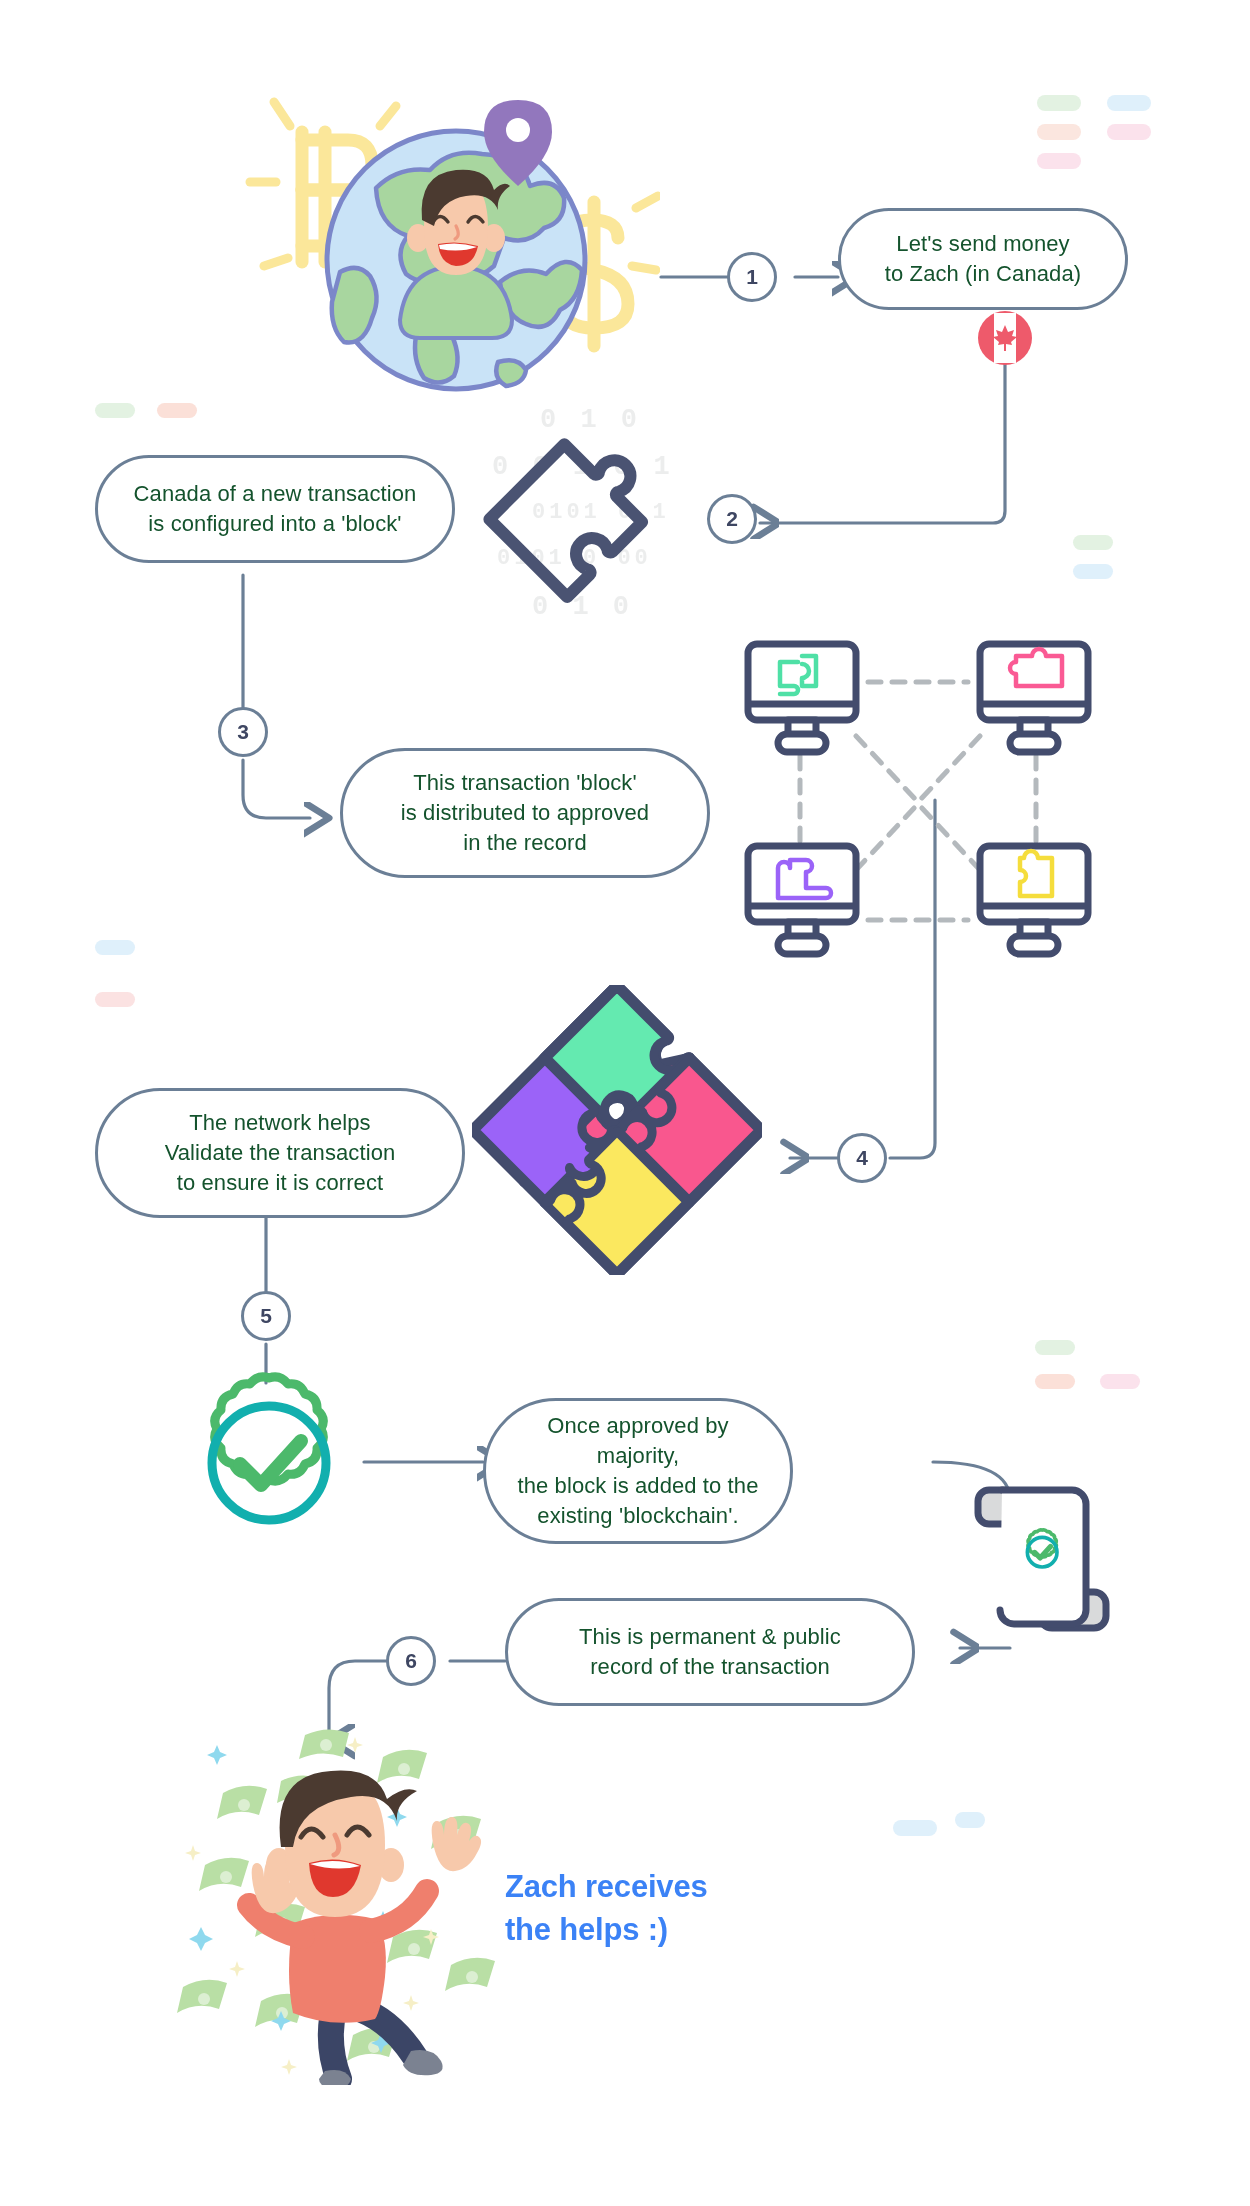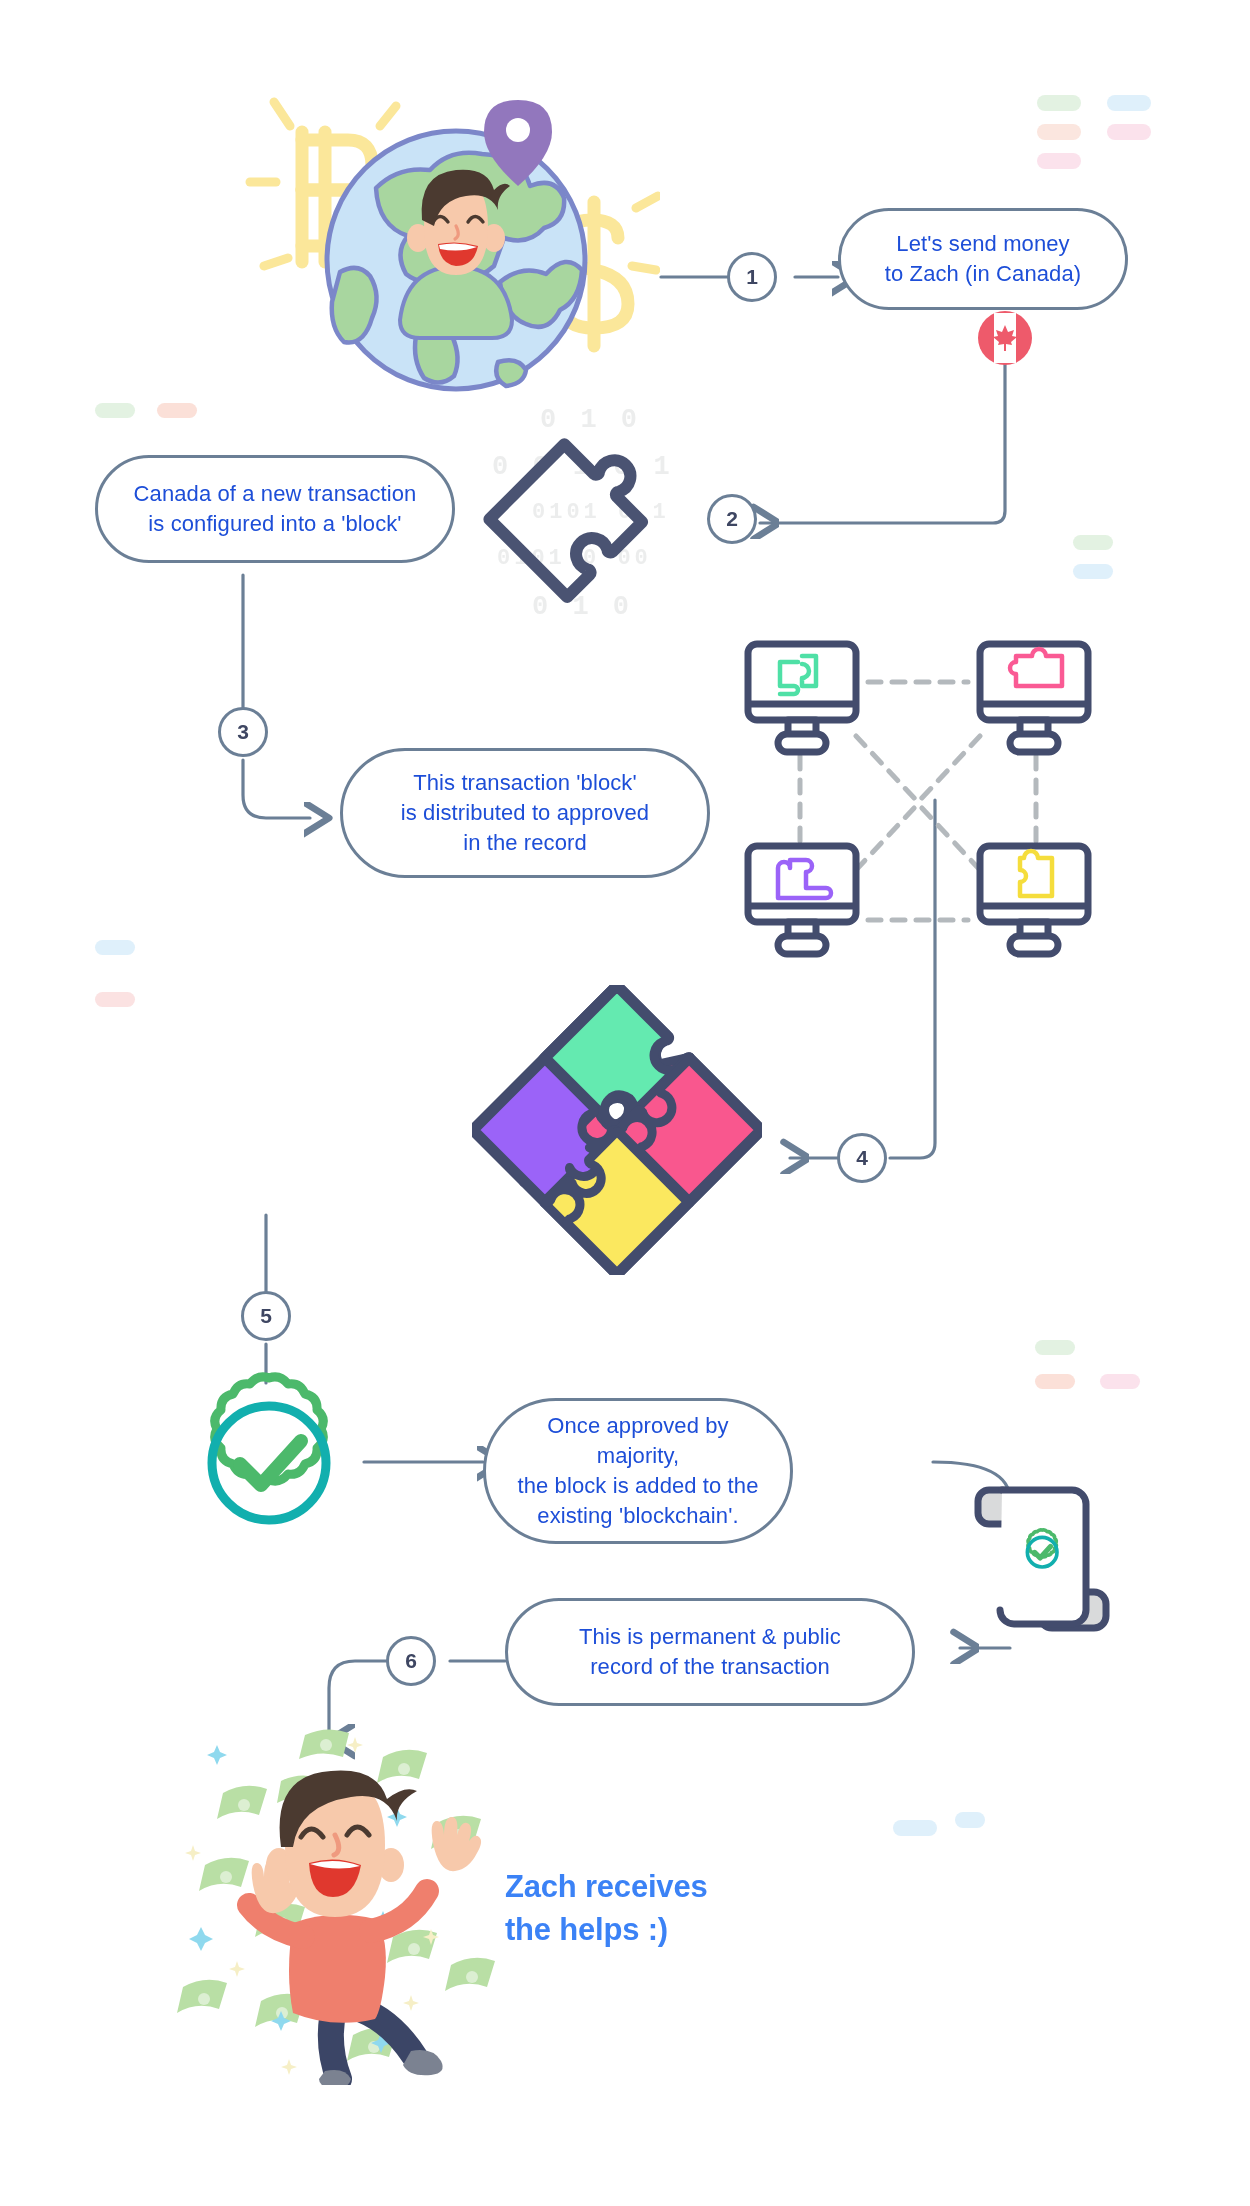--- a/index.html
+++ b/index.html
@@ -21,21 +21,21 @@
   .bubble{
     position:absolute;
     box-sizing:border-box;
     border:3px solid #6b7f96;
     border-radius:999px;
     background:#ffffff;
     display:flex;
     align-items:center;
     justify-content:center;
     text-align:center;
-    color:#1d4ed8;
+    color:#14532d;
     font-size:22px;
     line-height:1.36;
     letter-spacing:.1px;
     padding:10px 22px;
     z-index:6;
   }
   .bubble span{display:block;}
 
   
   .stepnum{
@@ -283,20 +283,27 @@
 
     <g fill="none" stroke="#434c6d" stroke-width="7" stroke-linejoin="round">
       <rect x="240" y="216" width="108" height="76" rx="9" fill="#fff"></rect>
       <line x1="242" y1="276" x2="346" y2="276"></line>
       <rect x="280" y="292" width="28" height="16" fill="#fff"></rect>
       <rect x="270" y="306" width="48" height="18" rx="9" fill="#fff"></rect>
       <path d="M280,240 a6,6 0 1 1 0,12 l0,14 h32 v-38 h-14 a7,7 0 0 0 -14,0 h-4 Z" stroke="#f5dd3c" stroke-width="4.5" stroke-linecap="round"></path>
     </g>
   </svg>
 
+  <div class="bubble" style="left:95px;top:1088px;width:370px;height:130px;">
+    <div>
+      <span>The network helps</span>
+      <span>Validate the transaction</span>
+      <span>to ensure it is correct</span>
+    </div>
+  </div>
   <div class="stepnum" style="left:837px;top:1133px;">4</div>
 
   <svg class="abs" style="left:472px;top:985px;z-index:5;" width="290" height="290" viewBox="0 0 290 290">
     <g transform="rotate(45 145 145)" stroke="#434c6d" stroke-width="9" stroke-linejoin="round">
 
       <path d="M42,42 H116 a3,3 0 0 1 1,5 a15,15 0 1 0 27,0 a3,3 0 0 1 1,-5 V118
                a3,3 0 0 1 -5,1 a15,15 0 1 0 0,27 a3,3 0 0 1 5,1 H42 Z" fill="#64eab0"></path>
 
       <path d="M145,42 H248 V248 H145 a3,3 0 0 1 -1,-5 a15,15 0 1 0 -27,0 a3,3 0 0 1 -1,5 V147
                a3,3 0 0 1 5,-1 a15,15 0 1 0 0,-27 a3,3 0 0 1 -5,-1 Z" fill="#f9578e"></path>

